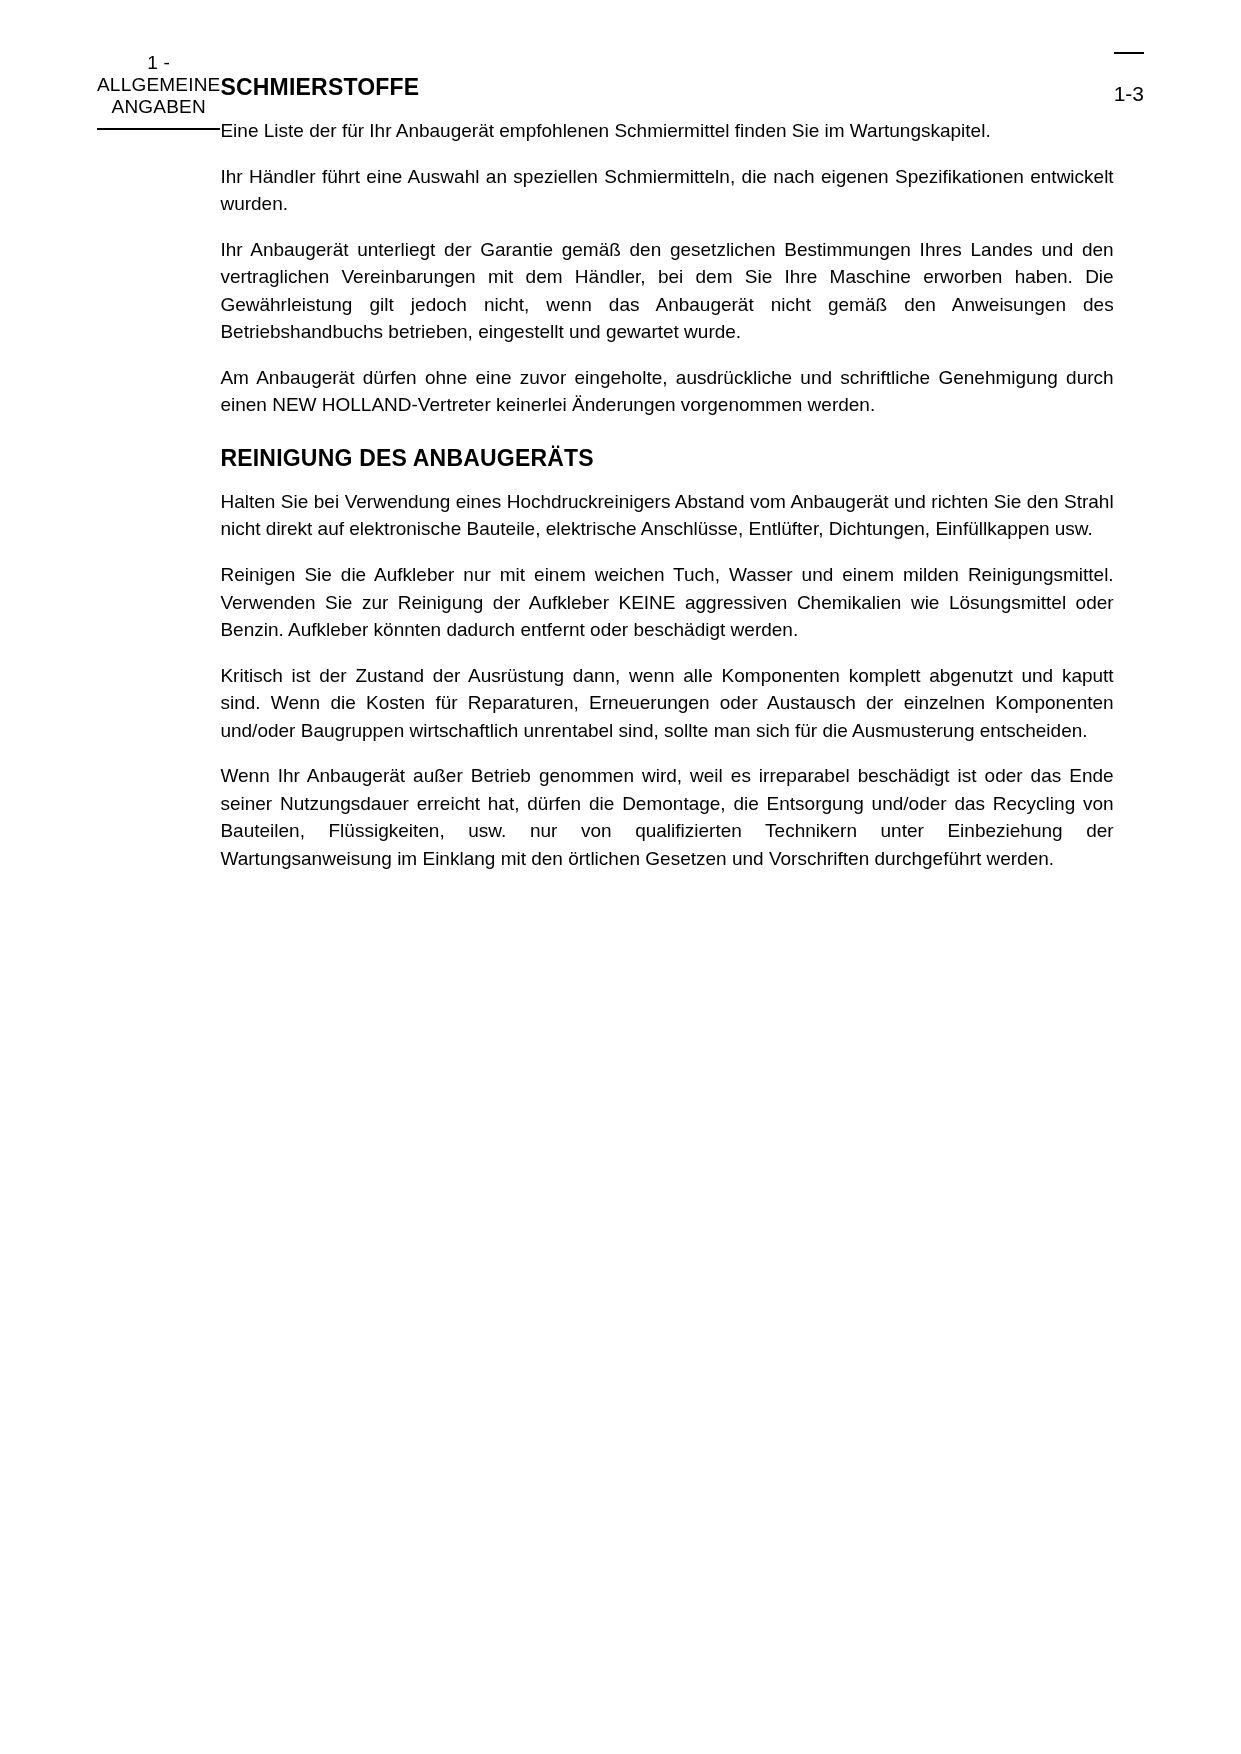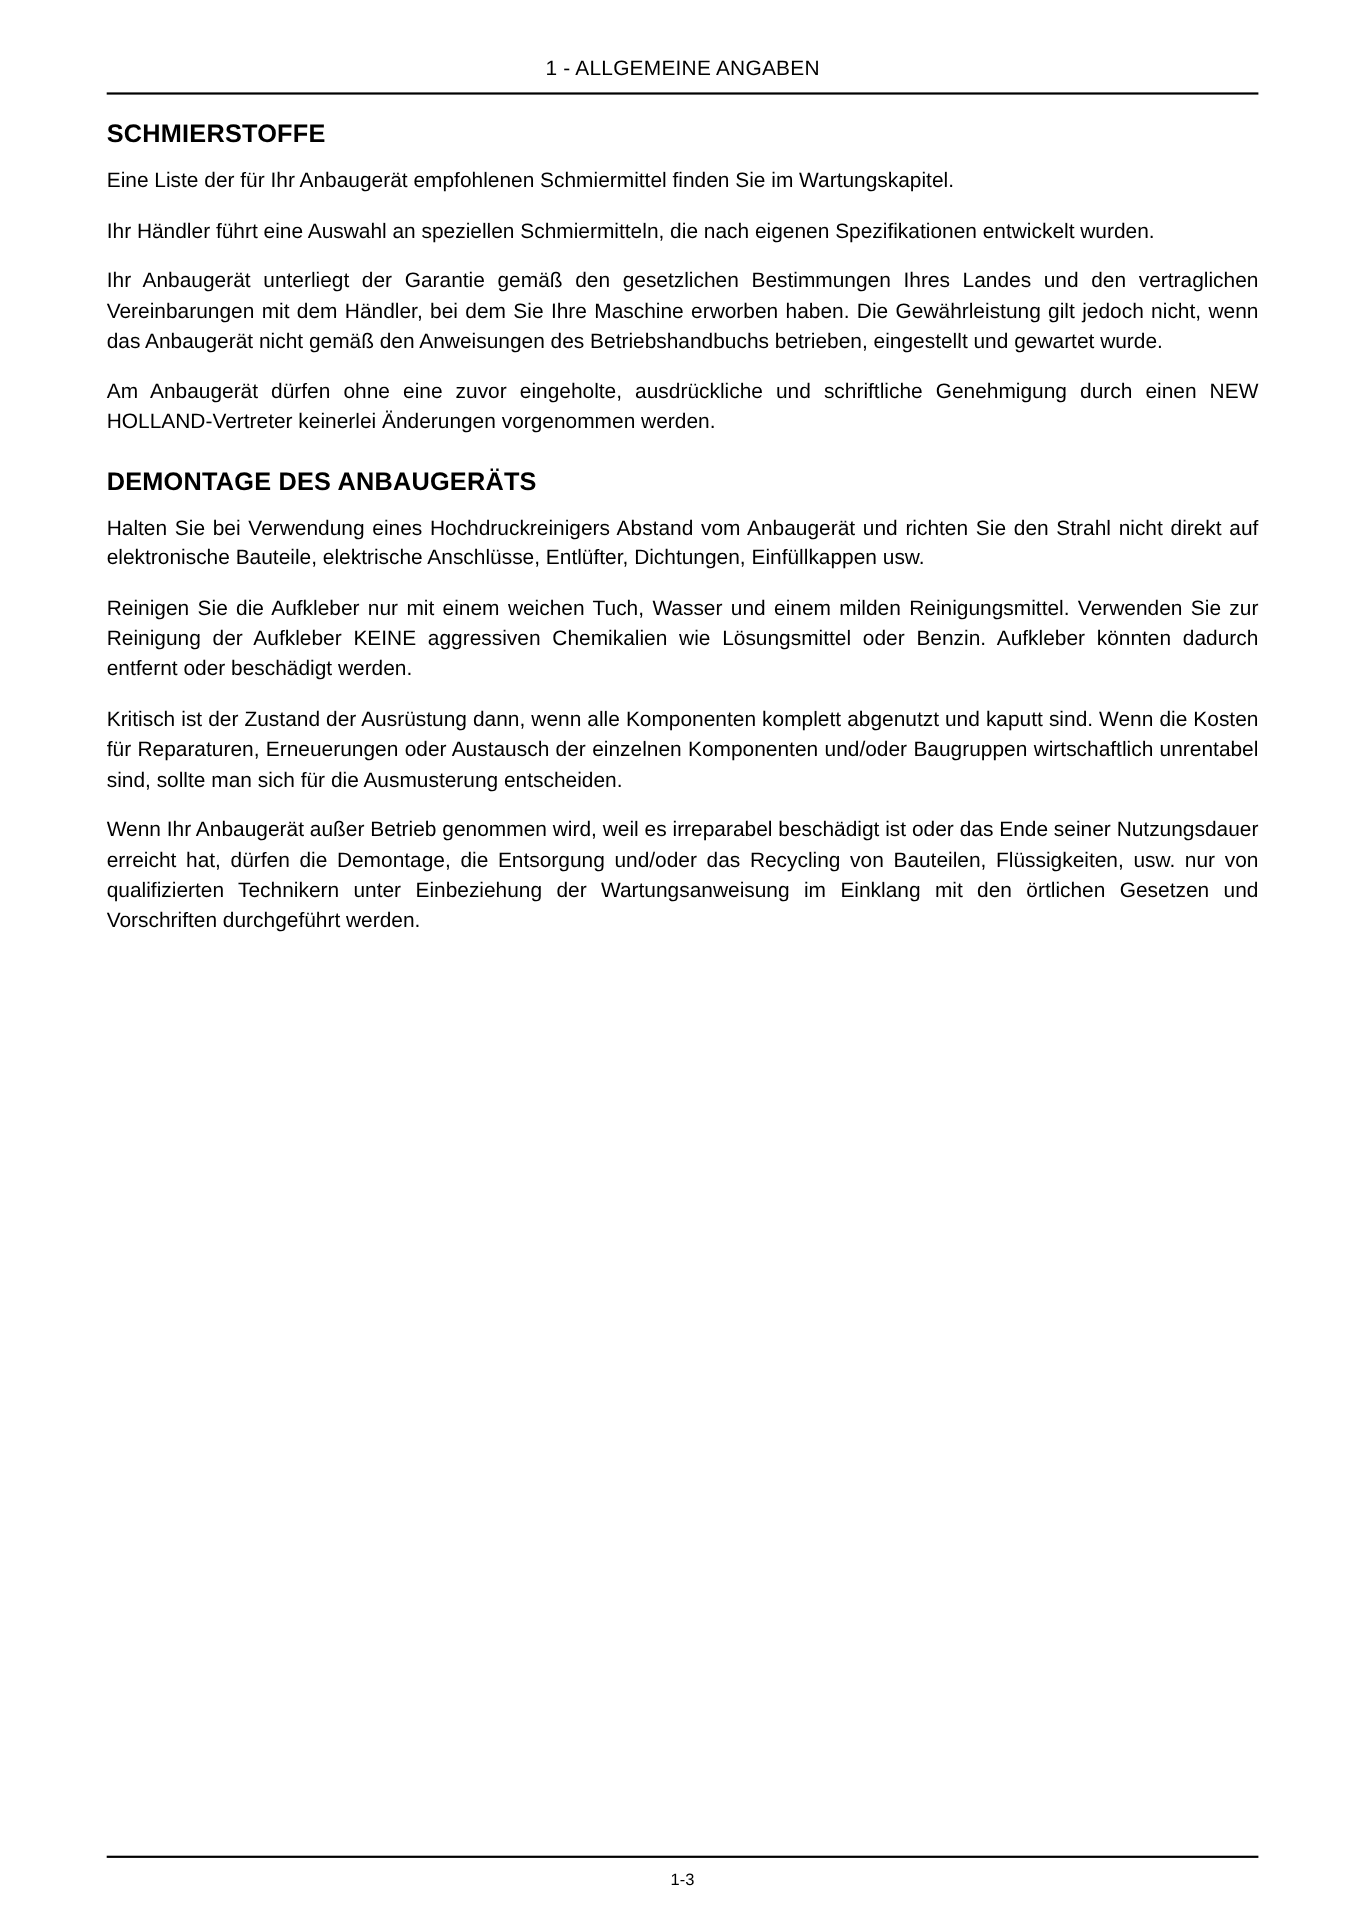--- a/index.html
+++ b/index.html
@@ -10,21 +10,21 @@
   .page {
     width: 1241px;
     height: 1754px;
     box-sizing: border-box;
     margin: 0 auto;
     padding: 52px 97px 36px 97px;
     background: #ffffff;
     color: #000000;
     font-family: "Liberation Sans", "DejaVu Sans", sans-serif;
     display: flex;
-    flex-direction: column;
+    flex-direction: row;
   }
   .page-header {
     text-align: center;
   }
   .page-header .running-title {
     font-size: 19px;
     letter-spacing: 0.2px;
     padding-bottom: 10px;
   }
   .rule {
@@ -49,22 +49,22 @@
     font-size: 19px;
     line-height: 1.45;
     text-align: justify;
     margin: 0 0 18px 0;
   }
   .page-footer {
     flex: 0 0 auto;
   }
   .page-footer .page-number {
     text-align: center;
-    font-size: 15px;
-    padding-top: 12px;
+    font-size: 21px;
+    padding-top: 28px;
   }
 </style>
 </head>
 <body>
 
 <div class="page">
 
   <div class="page-header">
     <div class="running-title">1 - ALLGEMEINE ANGABEN</div>
     <div class="rule"></div>
@@ -77,21 +77,21 @@
       <p class="body-par">Eine Liste der für Ihr Anbaugerät empfohlenen Schmiermittel finden Sie im Wartungskapitel.</p>
       <p class="body-par">Ihr Händler führt eine Auswahl an speziellen Schmiermitteln, die nach eigenen Spezifikationen entwickelt wurden.</p>
     </section>
 
     <section>
       <p class="body-par">Ihr Anbaugerät unterliegt der Garantie gemäß den gesetzlichen Bestimmungen Ihres Landes und den vertraglichen Vereinbarungen mit dem Händler, bei dem Sie Ihre Maschine erworben haben.  Die Gewährleistung gilt jedoch nicht, wenn das Anbaugerät nicht gemäß den Anweisungen des Betriebshandbuchs betrieben, eingestellt und gewartet wurde.</p>
       <p class="body-par">Am Anbaugerät dürfen ohne eine zuvor eingeholte, ausdrückliche und schriftliche Genehmigung durch einen NEW HOLLAND-Vertreter keinerlei Änderungen vorgenommen werden.</p>
     </section>
 
     <section>
-      <h2 class="section-heading">DEMONTAGE DES ANBAUGERÄTS</h2>
+      <h2 class="section-heading">REINIGUNG DES ANBAUGERÄTS</h2>
       <p class="body-par">Halten Sie bei Verwendung eines Hochdruckreinigers Abstand vom Anbaugerät und richten Sie den Strahl nicht direkt auf elektronische Bauteile, elektrische Anschlüsse, Entlüfter, Dichtungen, Einfüllkappen usw.</p>
       <p class="body-par">Reinigen Sie die Aufkleber nur mit einem weichen Tuch, Wasser und einem milden Reinigungsmittel.  Verwenden Sie zur Reinigung der Aufkleber KEINE aggressiven Chemikalien wie Lösungsmittel oder Benzin.  Aufkleber könnten dadurch entfernt oder beschädigt werden.</p>
     </section>
 
     <section>
       <p class="body-par">Kritisch ist der Zustand der Ausrüstung dann, wenn alle Komponenten komplett abgenutzt und kaputt sind.  Wenn die Kosten für Reparaturen, Erneuerungen oder Austausch der einzelnen Komponenten und/oder Baugruppen wirtschaftlich unrentabel sind, sollte man sich für die Ausmusterung entscheiden.</p>
       <p class="body-par">Wenn Ihr Anbaugerät außer Betrieb genommen wird, weil es irreparabel beschädigt ist oder das Ende seiner Nutzungsdauer erreicht hat, dürfen die Demontage, die Entsorgung und/oder das Recycling von Bauteilen, Flüssigkeiten, usw.  nur von qualifizierten Technikern unter Einbeziehung der Wartungsanweisung im Einklang mit den örtlichen Gesetzen und Vorschriften durchgeführt werden.</p>
     </section>
 
   </div>

